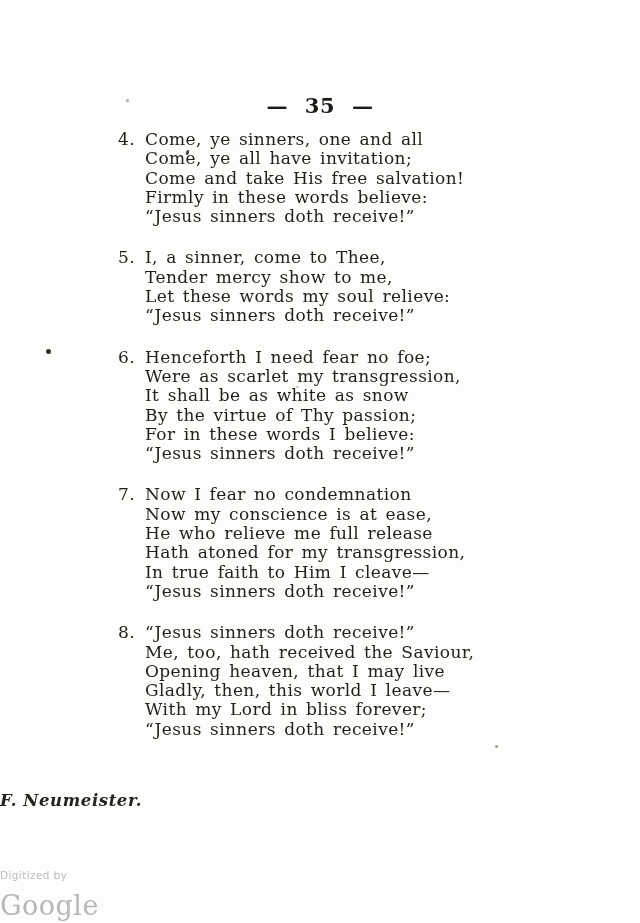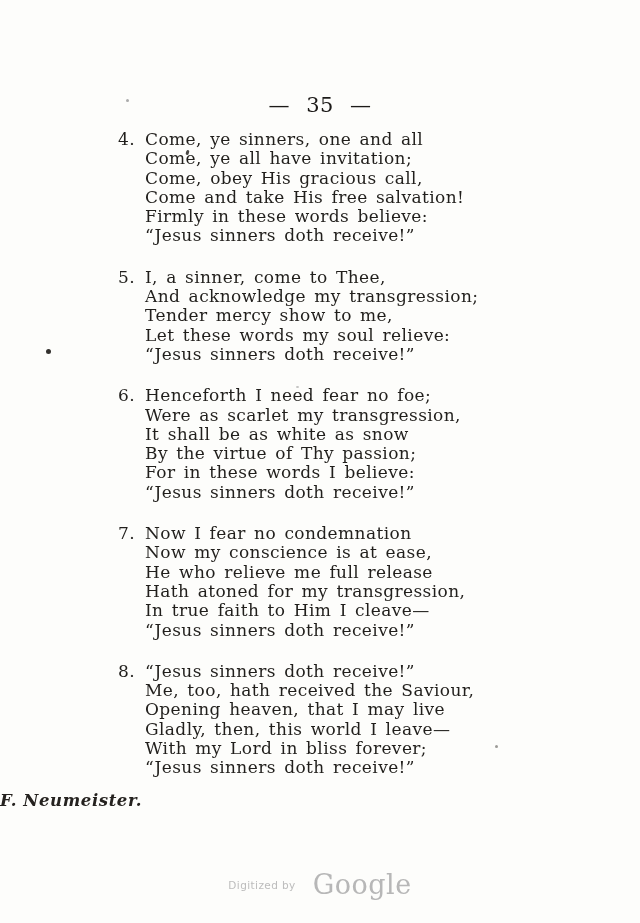--- a/index.html
+++ b/index.html
@@ -16,21 +16,21 @@
     font-family: "DejaVu Serif", "Liberation Serif", serif;
     color: #211f1c;
   }
   .page-header {
     position: absolute;
     top: 93px;
     left: 0;
     right: 0;
     text-align: center;
     font-size: 21px;
-    font-weight: normal;
+    font-weight: bold;
     letter-spacing: 0.5px;
     word-spacing: 9px;
     color: #1c1a18;
   }
   .verses {
     position: absolute;
     top: 130px;
     left: 118px;
   }
   .verse {
@@ -63,22 +63,23 @@
     letter-spacing: 0.6px;
     color: #25221f;
   }
   .footer {
     position: absolute;
     top: 869px;
     left: 0;
     right: 0;
     display: flex;
     justify-content: center;
-    align-items: center;
-    gap: 17px;
+    align-items: flex-start;
+    gap: 9px;
+    flex-direction: column;
   }
   .digitized-by {
     font-family: "DejaVu Sans", "Liberation Sans", sans-serif;
     font-size: 10.5px;
     letter-spacing: 0.4px;
     color: #bcbcbc;
   }
   .google-logo {
     font-family: "DejaVu Serif", "Liberation Serif", serif;
     font-size: 27px;
@@ -104,32 +105,30 @@
 
   <div class="page-header">— 35 —</div>
 
   <div class="verses">
 
     <div class="verse">
       <div class="verse-number">4.</div>
       <div class="verse-lines">
         <div class="verse-line">Come, ye sinners, one and all</div>
         <div class="verse-line">Come, ye all have invitation;</div>
-        <div class="verse-line">Come, obey His gracious call,</div>
         <div class="verse-line">Come and take His free salvation!</div>
         <div class="verse-line">Firmly in these words believe:</div>
         <div class="verse-line">“Jesus sinners doth receive!”</div>
       </div>
     </div>
 
     <div class="verse">
       <div class="verse-number">5.</div>
       <div class="verse-lines">
         <div class="verse-line">I, a sinner, come to Thee,</div>
-        <div class="verse-line">And acknowledge my transgression;</div>
         <div class="verse-line">Tender mercy show to me,</div>
         <div class="verse-line">Let these words my soul relieve:</div>
         <div class="verse-line">“Jesus sinners doth receive!”</div>
       </div>
     </div>
 
     <div class="verse">
       <div class="verse-number">6.</div>
       <div class="verse-lines">
         <div class="verse-line">Henceforth I need fear no foe;</div>

